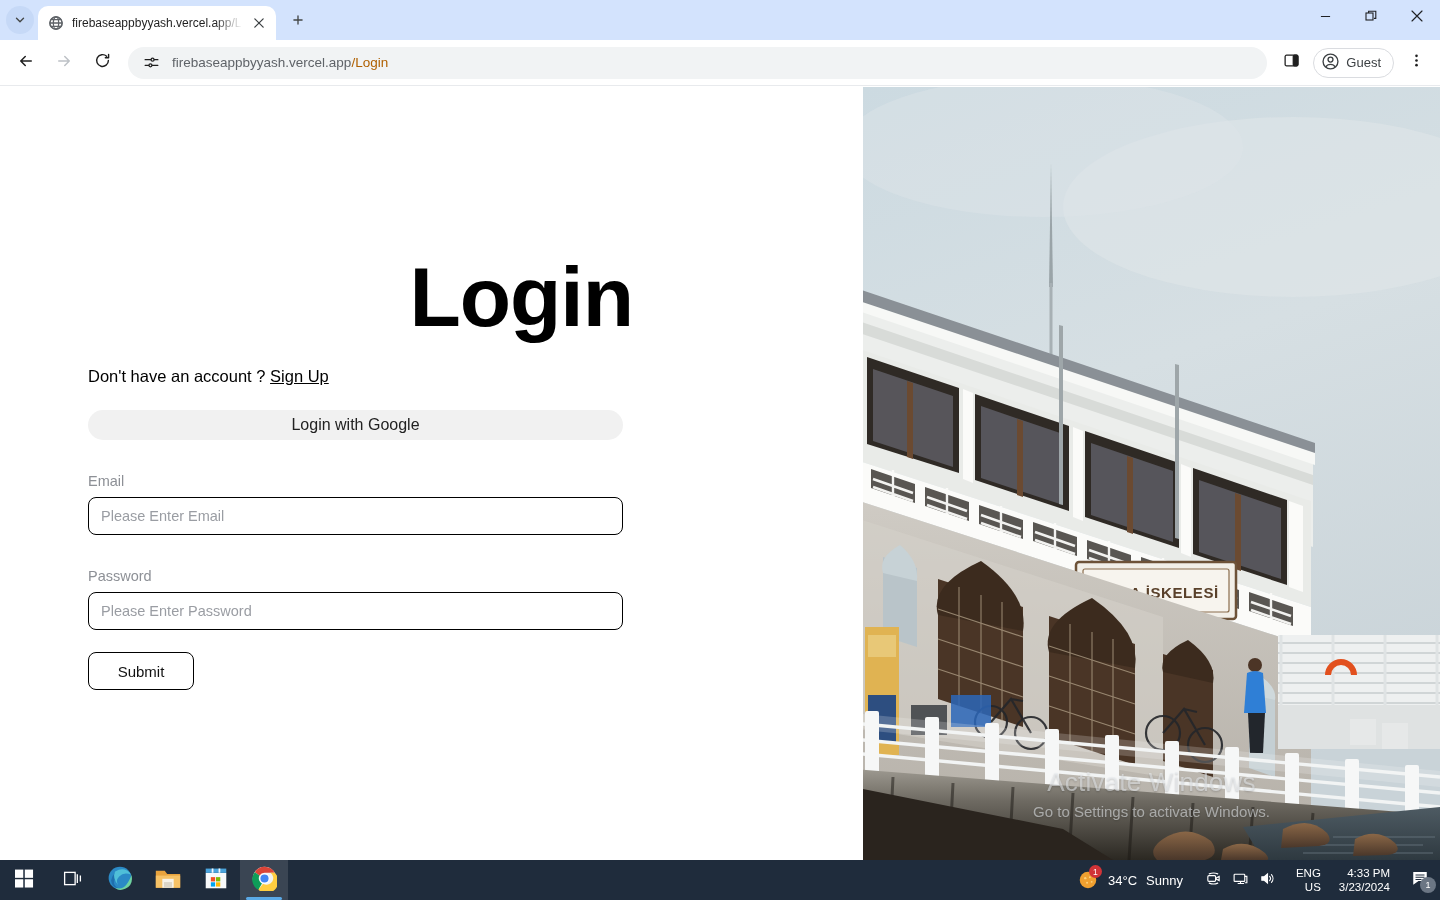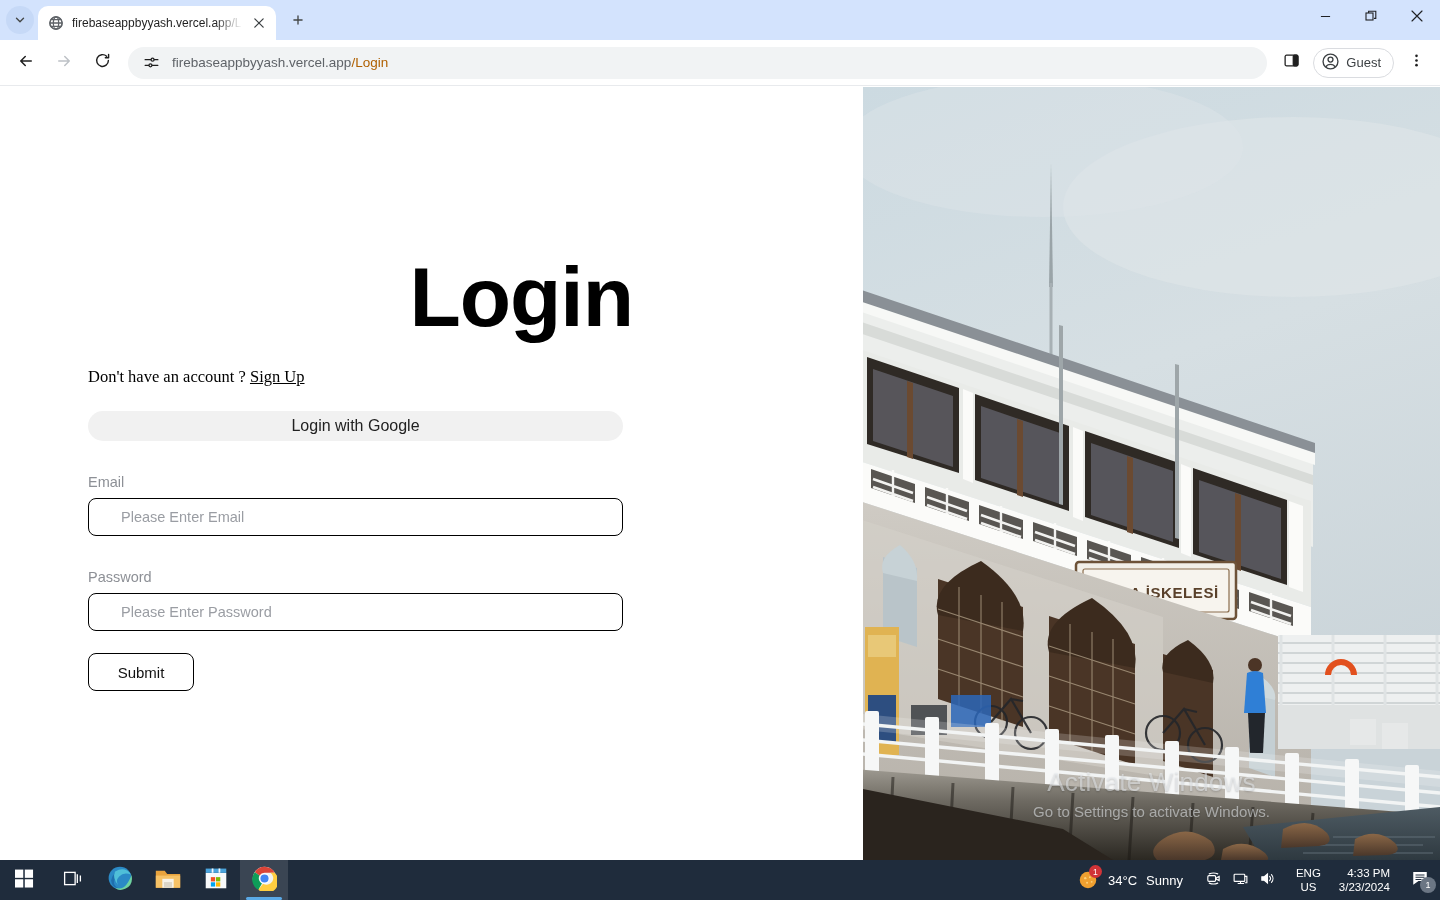--- a/index.html
+++ b/index.html
@@ -79,36 +79,36 @@
   
   .viewport { position: absolute; left: 0; top: 87px; width: 1440px; height: 773px; background: #fff; overflow: hidden; }
 
   .login-pane { position: absolute; left: 0; top: 0; width: 863px; height: 773px; background: #fff; }
   .login-inner { position: absolute; left: 88px; top: 0; width: 545px; }
 
   .login-title {
     font-size: 84px; font-weight: 700; color: #000; letter-spacing: -1px;
     line-height: 1; margin-top: 168px; text-align: right;
   }
-  .signup-line { font-size: 16.5px; color: #000; margin-top: 28px; font-family: Liberation Serif, serif; }
+  .signup-line { font-size: 16.5px; color: #000; margin-top: 28px; }
   .signup-link { color: #000; text-decoration: underline; cursor: pointer; }
 
   .google-btn {
     width: 535px; height: 30px; margin-top: 24px;
     background: #f1f1f1; border: none; border-radius: 24px;
     font-size: 16px; color: #222; font-family: inherit;
     display: flex; align-items: center; justify-content: center;
     cursor: pointer;
   }
 
   .field-label { font-size: 14.5px; color: #8d9096; margin-top: 33px; margin-bottom: 8px; }
   .field-input {
     display: block; width: 535px; height: 38px;
     border: 1.3px solid #000; border-radius: 8px;
-    background: #fff; padding: 0 32px;
+    background: #fff; padding: 0 12px;
     font-size: 14.5px; font-family: inherit; color: #222;
   }
   .field-input::placeholder { color: #9a9da3; }
   .submit-btn {
     margin-top: 22px; width: 106px; height: 38px;
     border: 1.3px solid #000; border-radius: 8px; background: #fff;
     font-size: 15px; font-family: inherit; color: #111; cursor: pointer;
   }
 
   
@@ -134,21 +134,21 @@
   .tb-app.active { background: rgba(255,255,255,0.12); }
   .tb-app.active::after {
     content: ""; position: absolute; bottom: 0; left: 6px; right: 6px; height: 3px;
     background: #5aa9e6; border-radius: 2px;
   }
   .tb-spacer { flex: 1 1 auto; }
   .tray { display: flex; align-items: center; height: 40px; gap: 0; }
   .tray-weather { display: flex; align-items: center; gap: 9px; padding: 0 10px 0 14px; height: 40px; }
   .tray-weather .wx-text { color: #fff; font-size: 13px; white-space: nowrap; }
   .tray-icons { display: flex; align-items: center; gap: 10px; padding: 0 12px; height: 40px; }
-  .tray-lang { color: #fff; font-size: 11.5px; line-height: 14px; text-align: center; padding: 0 8px; }
+  .tray-lang { color: #fff; font-size: 11.5px; line-height: 14px; text-align: right; padding: 0 8px; }
   .tray-clock { color: #fff; font-size: 11.5px; line-height: 14px; text-align: right; padding: 0 10px; white-space: nowrap; }
   .tray-notify { position: relative; width: 40px; height: 40px; display: flex; align-items: center; justify-content: center; }
   .notify-badge {
     position: absolute; right: 4px; bottom: 7px;
     width: 16px; height: 16px; border-radius: 50%;
     background: #6b7684; color: #fff; font-size: 9px;
     display: flex; align-items: center; justify-content: center;
   }
   .wx-badge {
     position: absolute; right: -3px; top: -4px; min-width: 13px; height: 13px;

